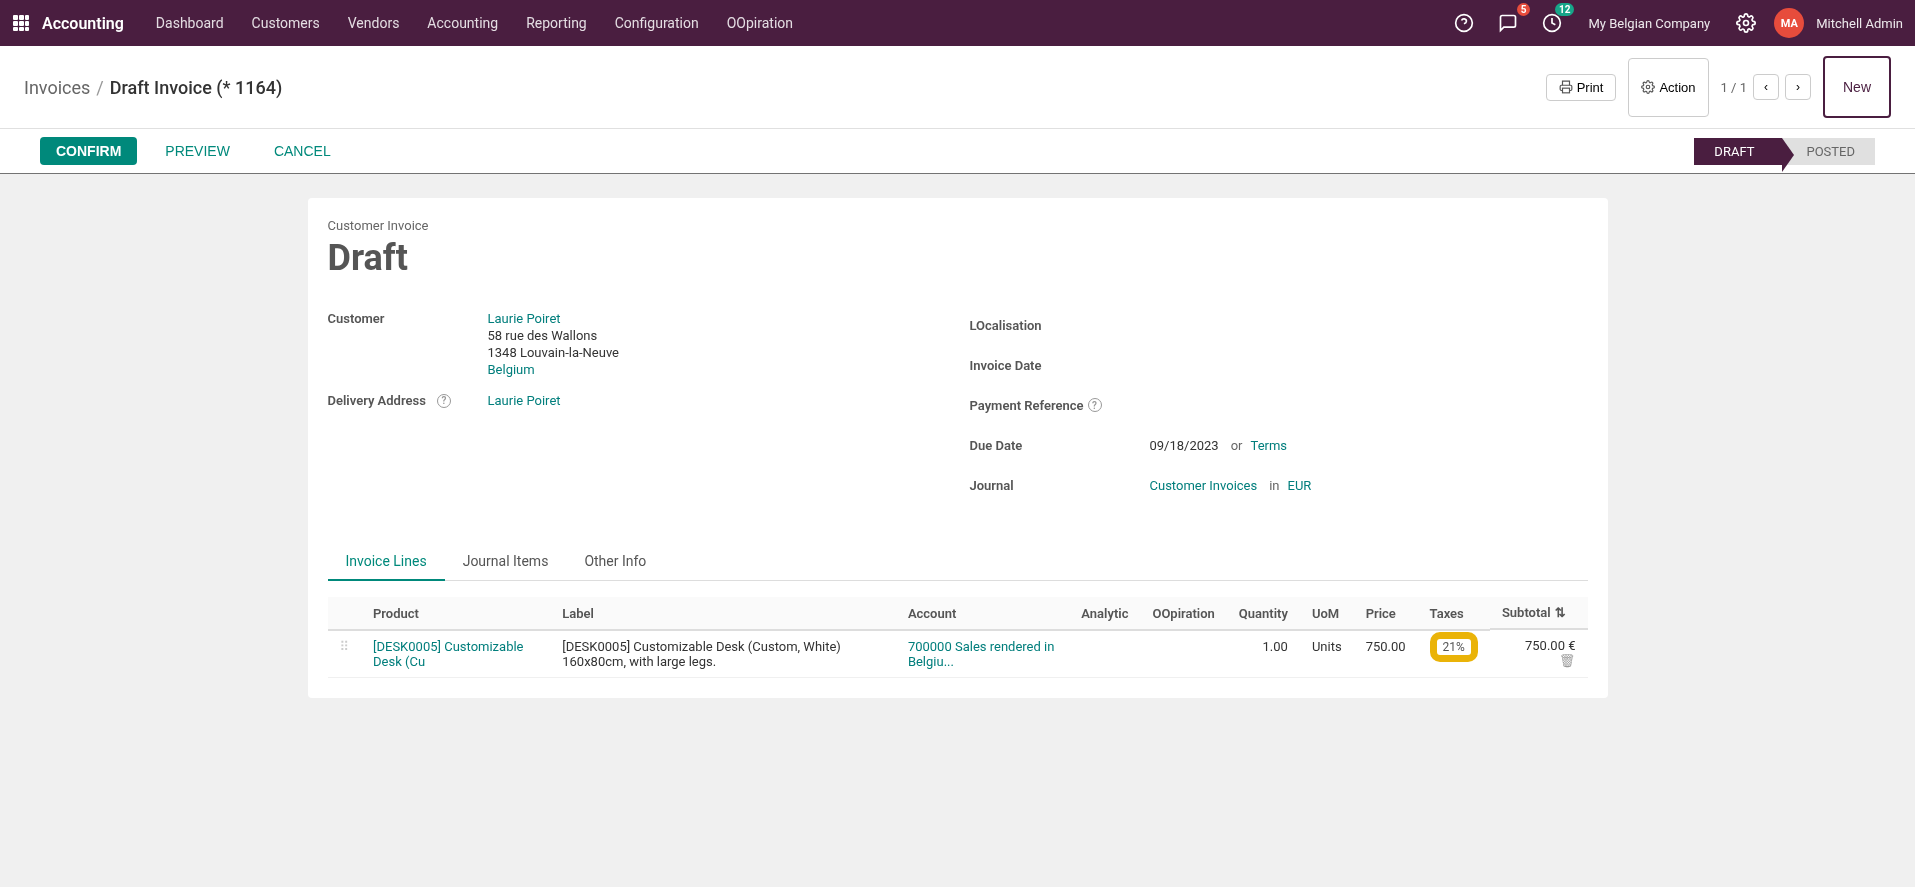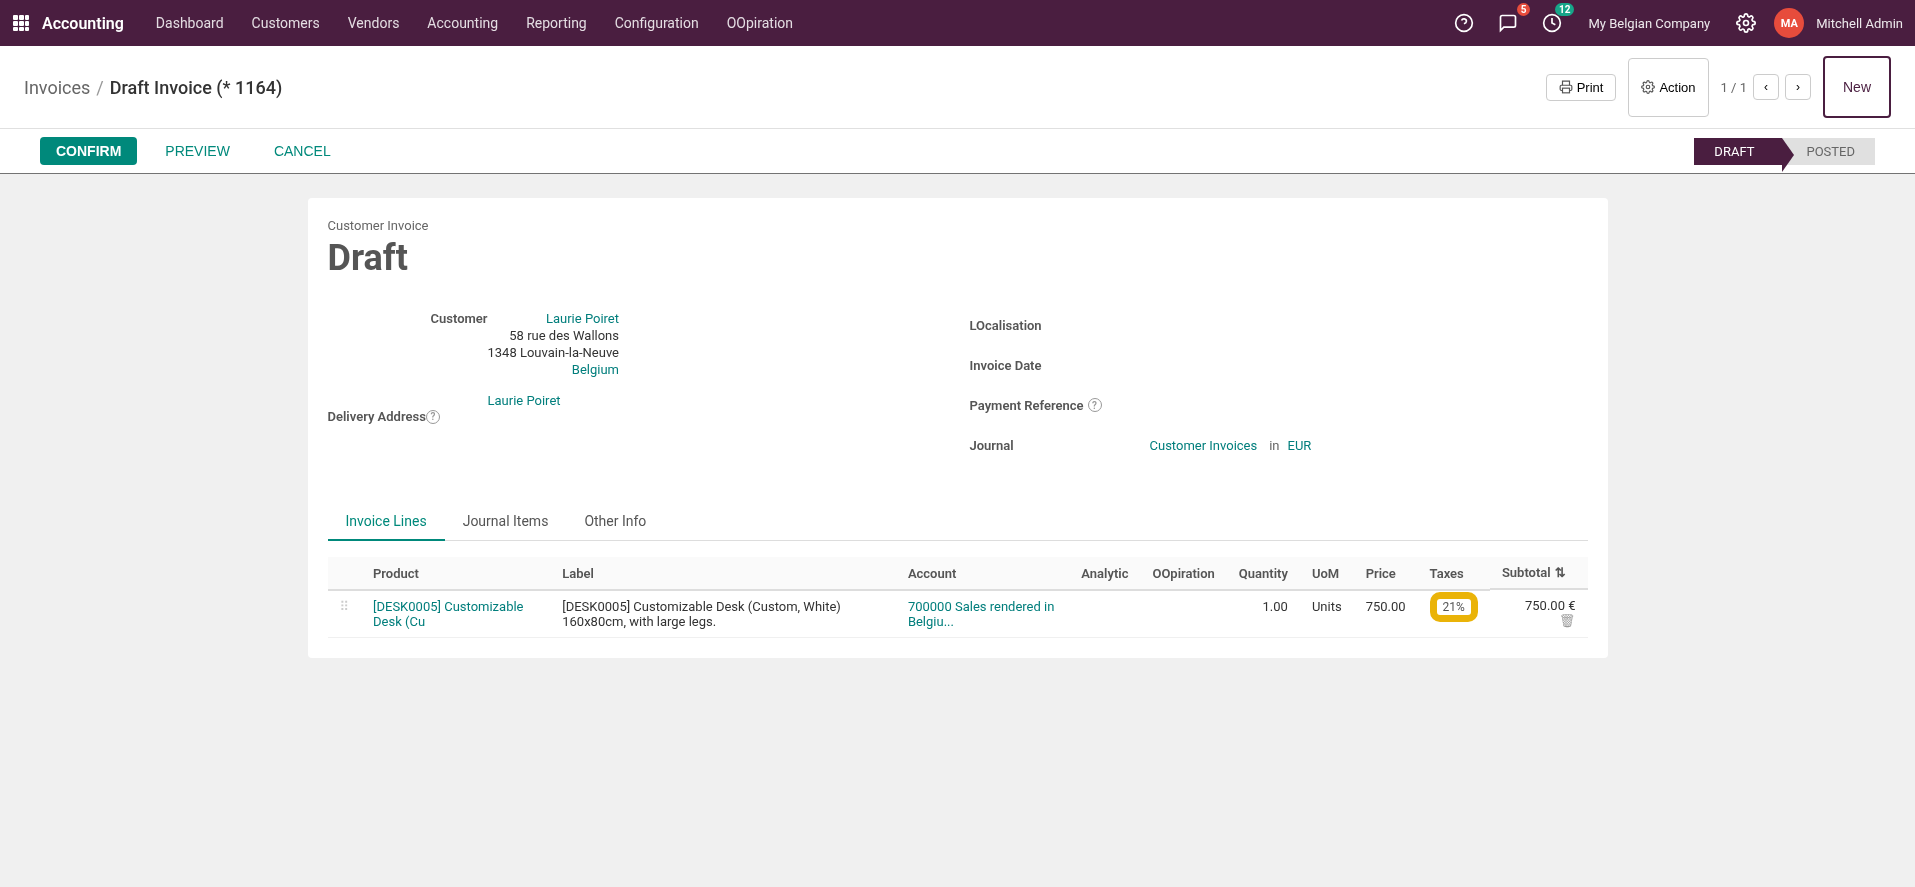--- a/index.html
+++ b/index.html
@@ -70,21 +70,21 @@
       position: absolute; right: -12px; top: 0; z-index: 2;
     }
 
     
     .main-content { padding: 24px; background: #f0f0f0; min-height: calc(100vh - 140px); }
     .invoice-card { background: white; border-radius: 4px; padding: 20px; max-width: 1300px; margin: 0 auto; }
 
     .invoice-type { font-size: 13px; color: #666; margin-bottom: 4px; }
     .invoice-status-title { font-size: 36px; font-weight: 700; color: #555; margin-bottom: 32px; }
 
-    .form-grid { display: grid; grid-template-columns: 1fr 1fr; gap: 24px; margin-bottom: 32px; text-align: right; }
+    .form-grid { display: grid; grid-template-columns: 1fr 1fr; gap: 24px; margin-bottom: 32px; }
 
     .form-section {}
     .field-row { display: flex; margin-bottom: 10px; }
     .field-label { width: 160px; font-weight: 600; font-size: 13px; color: #555; flex-shrink: 0; }
     .field-value { color: #017e7c; cursor: pointer; font-size: 13px; }
     .field-value.text { color: #333; }
     .customer-block { display: flex; flex-direction: column; gap: 2px; }
 
     .right-fields { }
     .right-field-row { display: flex; align-items: center; margin-bottom: 12px; min-height: 28px; }
@@ -227,21 +227,21 @@
         <div class="field-row">
           <span class="field-label">Customer</span>
           <div class="customer-block">
             <span class="field-value">Laurie Poiret</span>
             <span class="field-value text">58 rue des Wallons</span>
             <span class="field-value text">1348 Louvain-la-Neuve</span>
             <span class="field-value">Belgium</span>
           </div>
         </div>
         <div class="field-row" style="margin-top: 16px;">
-          <span class="field-label" style="display:flex;align-items:center;gap:0;margin-top:16px;">
+          <span class="field-label" style="display:flex;align-items:center;gap:11px;">
             <span>Delivery Address</span>
             <span class="help-icon">?</span>
           </span>
           <span class="field-value">Laurie Poiret</span>
         </div>
       </div>
 
       <div class="right-fields">
         <div class="right-field-row">
           <span class="right-label">LOcalisation</span>
@@ -250,20 +250,28 @@
         <div class="right-field-row">
           <span class="right-label">Invoice Date</span>
           <span class="right-value"></span>
         </div>
         <div class="right-field-row">
           <span class="right-label" style="display:flex;align-items:center;gap:4px;">
             <span>Payment Reference</span>
             <span class="help-icon">?</span>
           </span>
           <span class="right-value"></span>
+        </div>
+        <div class="right-field-row">
+          <span class="right-label">Due Date</span>
+          <span class="right-value">09/18/2023</span>
+          <div class="or-terms">
+            <span>or</span>
+            <span class="right-value link">Terms</span>
+          </div>
         </div>
         <div class="right-field-row">
           <span class="right-label">Journal</span>
           <span class="right-value link">Customer Invoices</span>
           <div class="or-terms">
             <span>in</span>
             <span class="right-value link">EUR</span>
           </div>
         </div>
       </div>

